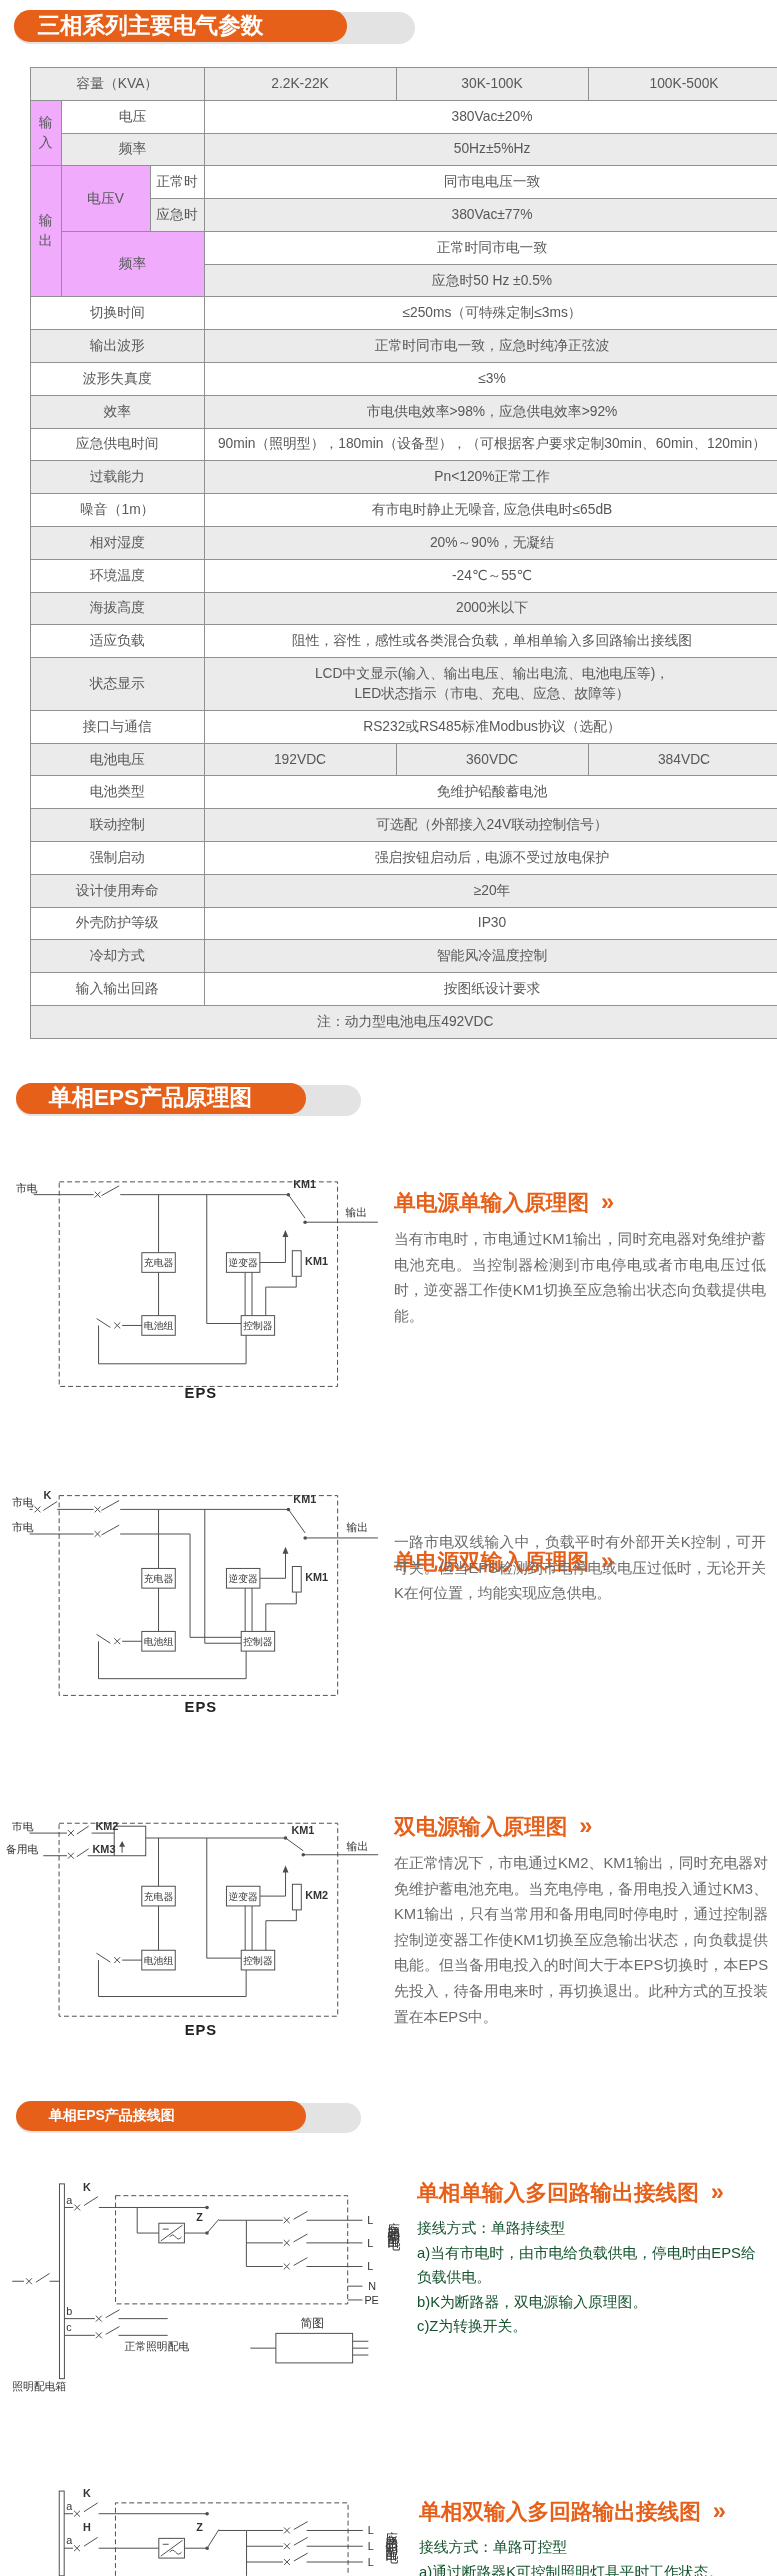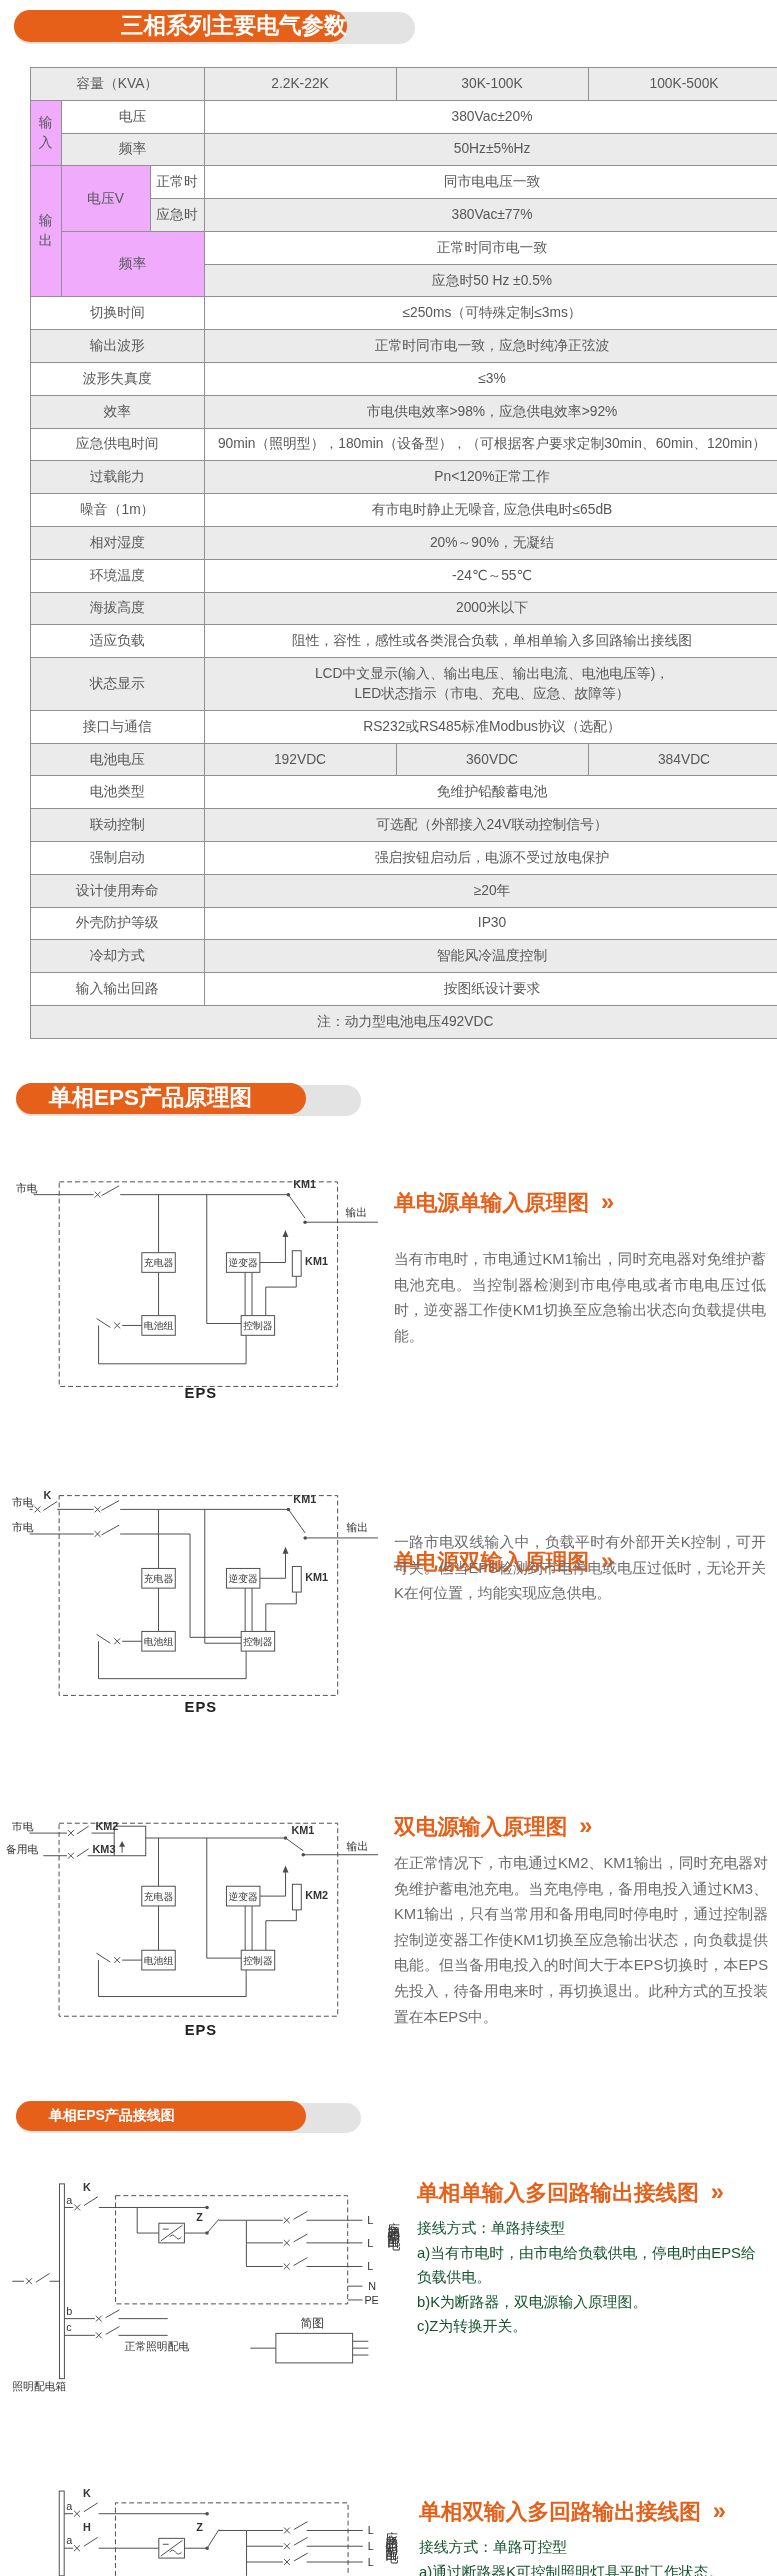--- a/index.html
+++ b/index.html
@@ -34,21 +34,21 @@
   .blk-body{position:absolute;color:#6b6b6b;font-size:14.8px;line-height:25.6px;text-align:justify;}
   .blk-lines{position:absolute;color:#14532d;font-size:14.8px;line-height:24.6px;}
   .vtext{position:absolute;writing-mode:vertical-rl;text-orientation:upright;
       font-size:12.8px;color:#333;letter-spacing:3px;}
 </style>
 </head>
 <body>
 
 <div class="pill" style="left:13.8px;top:9.8px;width:401px;height:32.5px;">
   <div class="gray" style="width:401px;"></div>
-  <div class="orange" style="width:333px;font-size:22.6px;line-height:32.5px;padding-left:23.6px;text-align:right;">三相系列主要电气参数</div>
+  <div class="orange" style="width:333px;font-size:22.6px;line-height:32.5px;padding-left:23.6px;">三相系列主要电气参数</div>
 </div>
 
 <table class="spec">
   <colgroup>
       <col style="width:30.5px">
       <col style="width:89px">
       <col style="width:54px">
     <col style="width:192px">
       <col style="width:192px">
       <col style="width:192px">
@@ -204,21 +204,21 @@
   <text class="cn" x="161" y="94">充电器</text>
   <text class="cn" x="161" y="158">电池组</text>
   <text class="cn" x="247" y="94">逆变器</text>
   <text class="cn" x="262" y="158">控制器</text>
   <text class="b" x="310" y="93">KM1</text>
   <text class="eps" x="204" y="228">EPS</text>
 </svg>
 <div class="blk-title" style="left:394px;top:1188px;">
   <span>单电源单输入原理图</span><span class="chev">»</span>
 </div>
-<div class="blk-body" style="left:394px;top:1227px;width:372px;margin-top:20px;">当有市电时，市电通过KM1输出，同时充电器对免维护蓄电池充电。当控制器检测到市电停电或者市电电压过低时，逆变器工作使KM1切换至应急输出状态向负载提供电能。</div>
+<div class="blk-body" style="left:394px;top:1227px;width:372px;">当有市电时，市电通过KM1输出，同时充电器对免维护蓄电池充电。当控制器检测到市电停电或者市电电压过低时，逆变器工作使KM1切换至应急输出状态向负载提供电能。</div>
 
 <svg style="left:0;top:1472px;" width="384" height="248" viewBox="0 0 390 252">
   <rect class="dash" x="60" y="24" width="283" height="203"></rect>
   <path class="ln" d="M30,38H33 M58,38H95 M122,38H293 M30,63H95 M122,63H193 M161,38V98 M161,118V162 M193,63V168H245 M208,38V174H245 M249,118V162 M256,118V162 M264,108H290V82 M310,67H384 M301,122V134H270V162 M144,172H124 M100,172V210H250V182"></path>
   <path class="ln" d="M35,35l6,6M41,35l-6,6 M44,39L58,30"></path>
   <path class="ln" d="M96,35l6,6M102,35l-6,6 M103,39L121,29"></path>
   <path class="ln" d="M96,60l6,6M102,60l-6,6 M103,64L121,54"></path>
   <path class="ln" d="M116,169l6,6M122,169l-6,6 M112,174L98,165"></path>
   <path class="ln" d="M293,38L310,62"></path>
   <circle class="dot" cx="293" cy="38" r="1.8"></circle>

